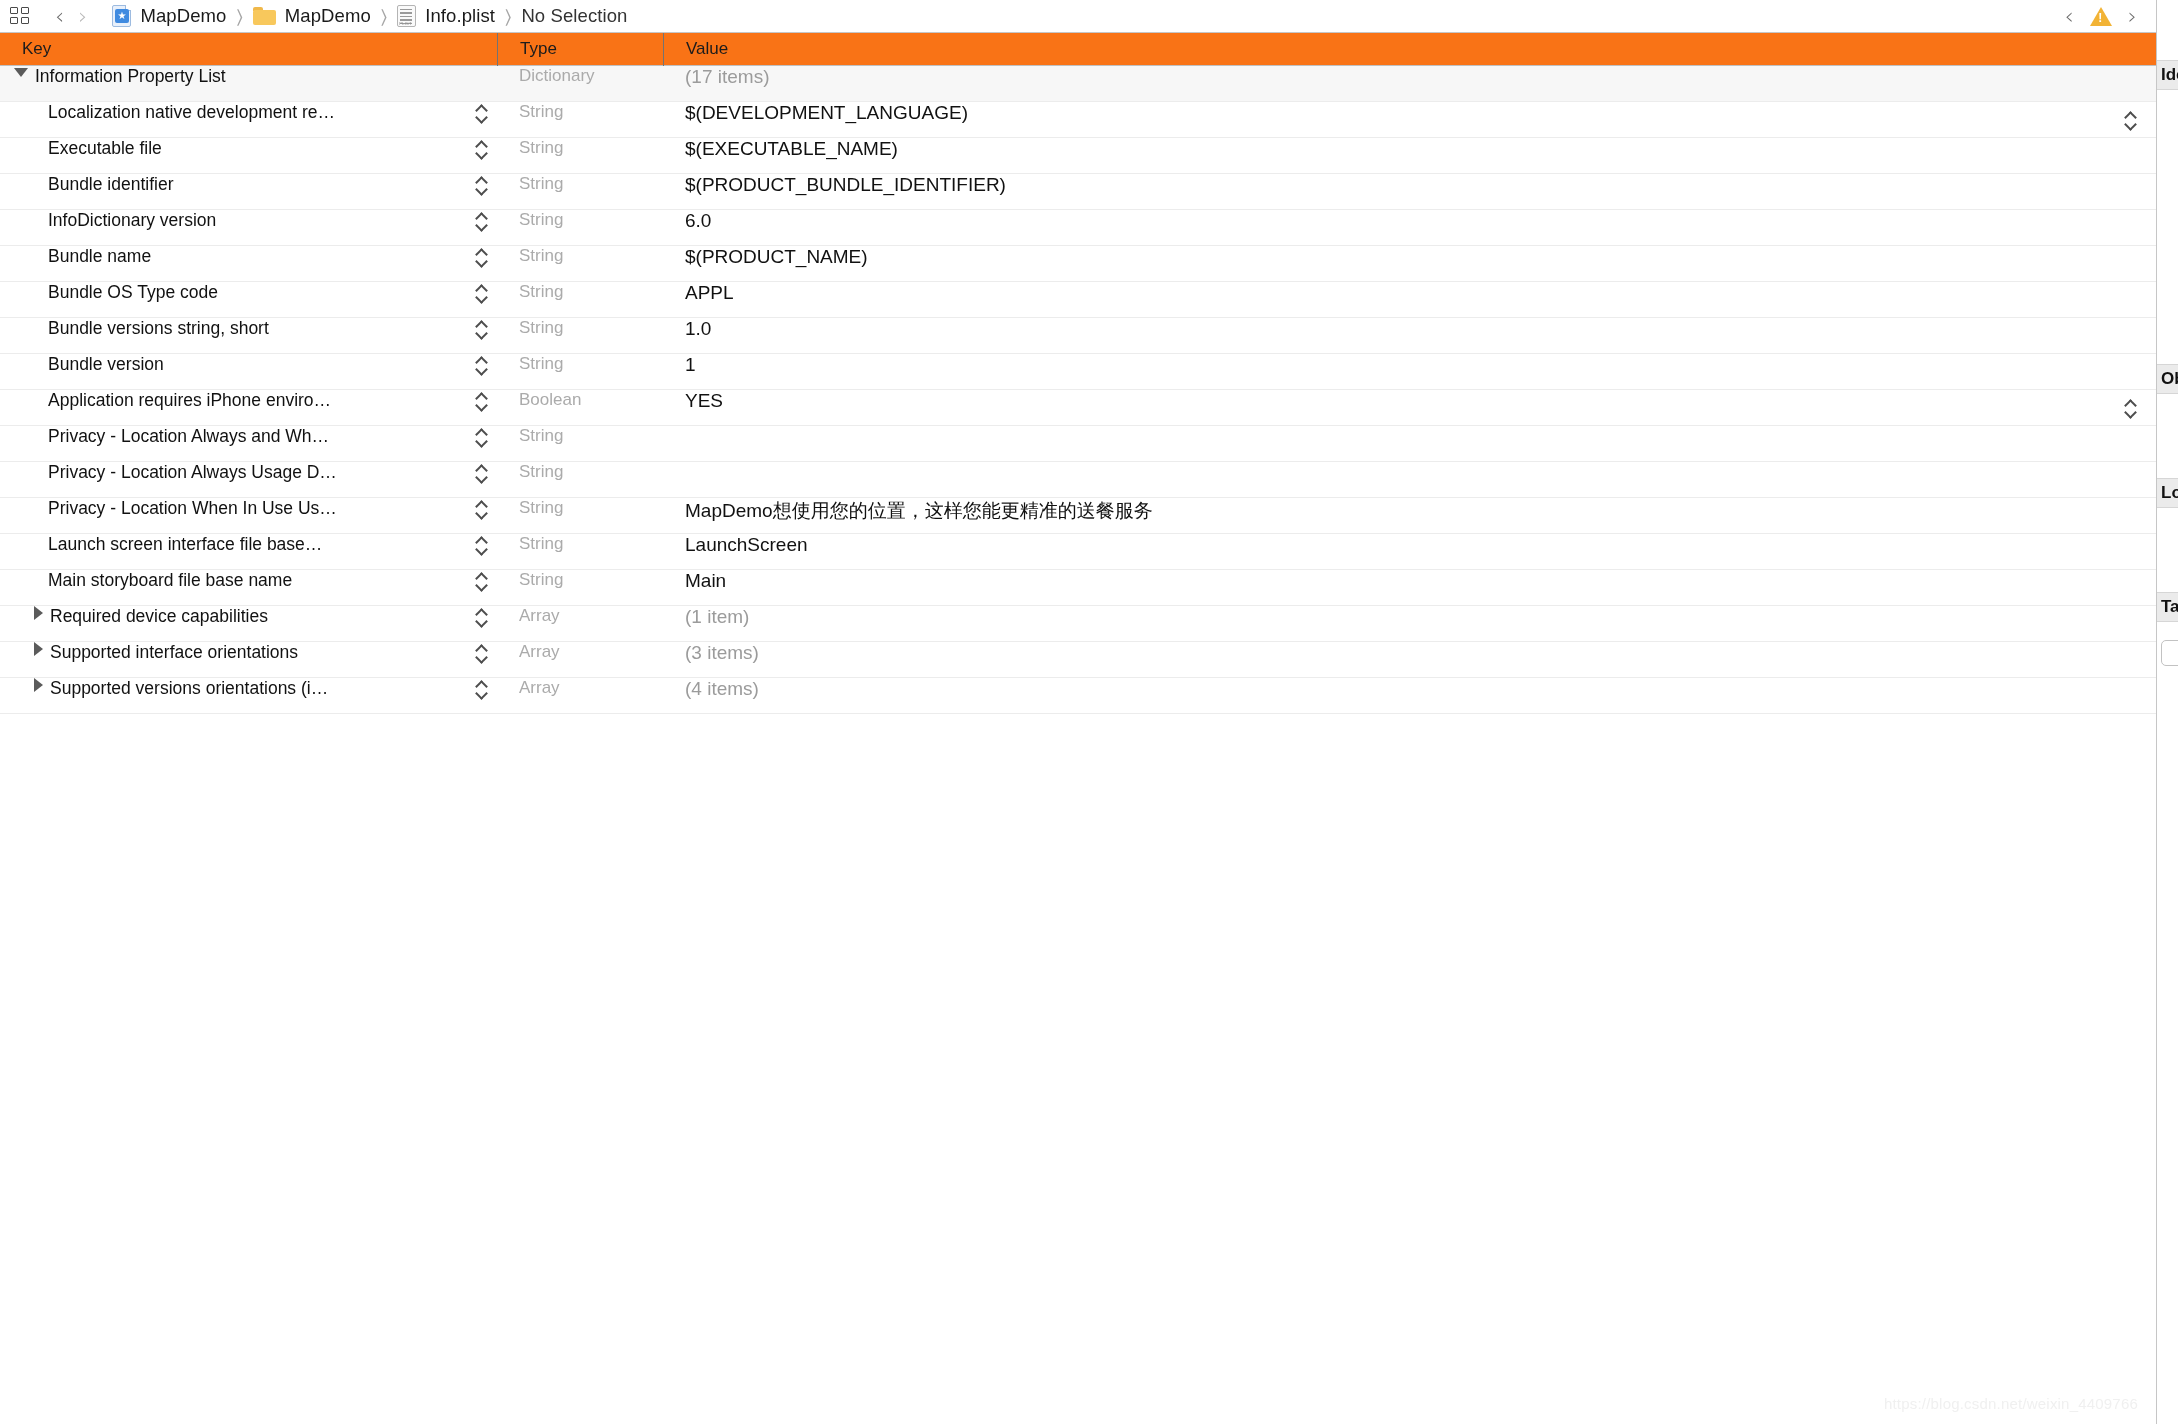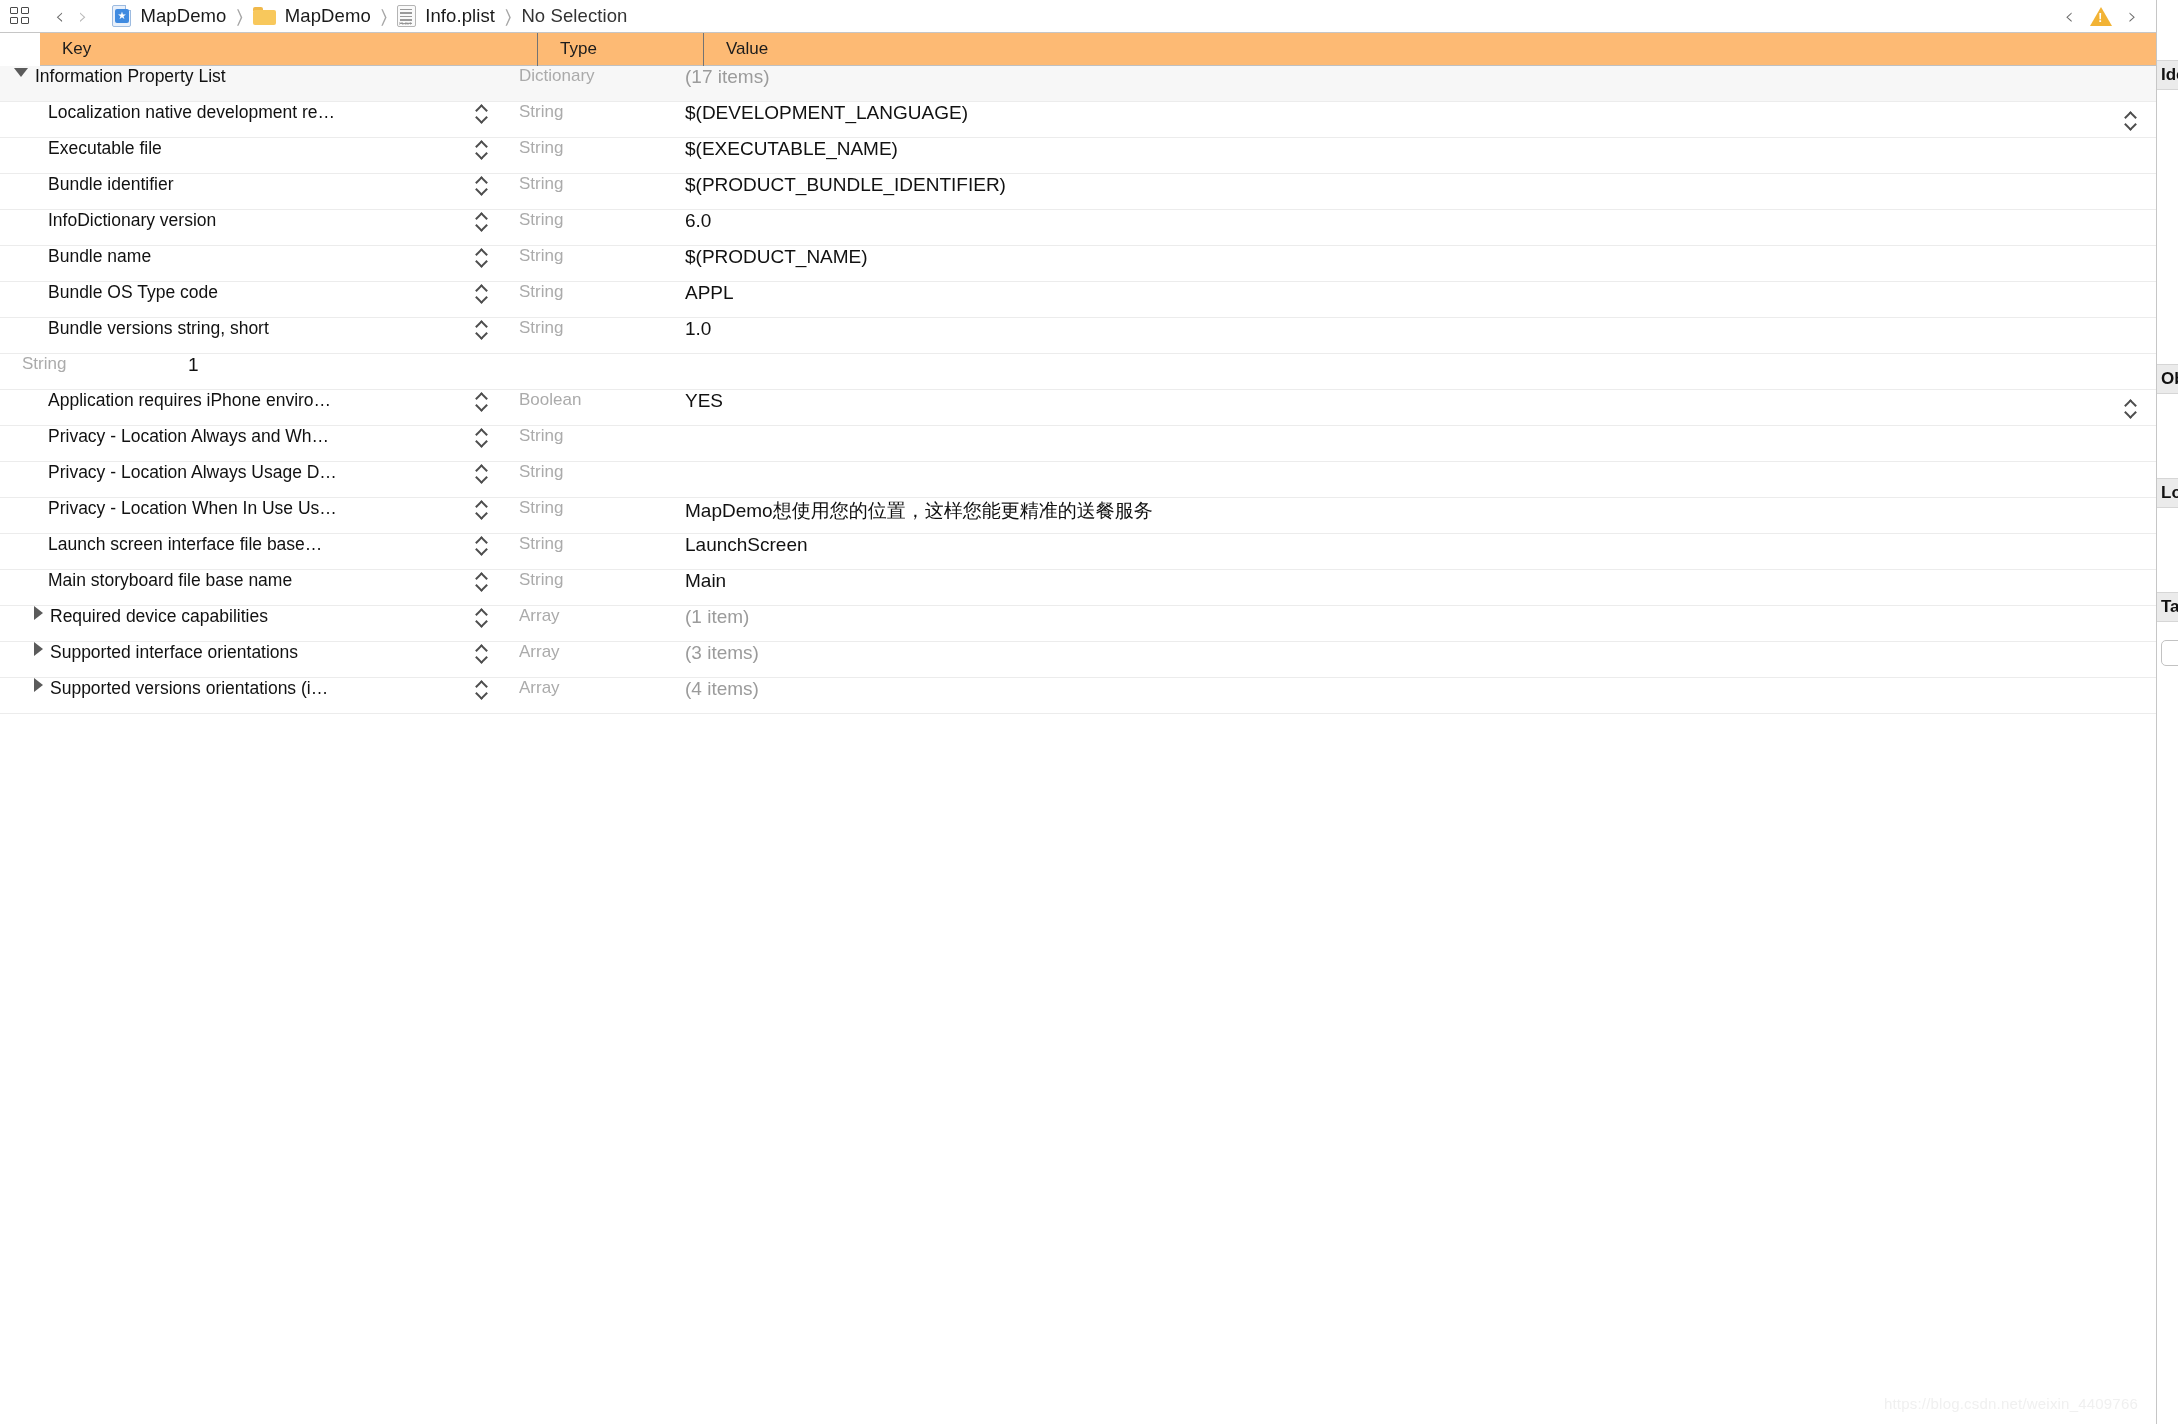--- a/index.html
+++ b/index.html
@@ -115,23 +115,22 @@
   .warn-tri::after {
     content: "!"; position: absolute; left: -2.6px; top: 5px;
     font-size: 12px; font-weight: bold; color: #ffffff; line-height: 1;
   }
 
   
   .plist-table { flex: 1; display: flex; flex-direction: column; background:#fff; position: relative; }
 
   .thead {
     height: 33px; min-height:33px; display: flex;
-    background: #fdba74; border-bottom: 1px solid #c0c0c0;
+    background: #f97316; border-bottom: 1px solid #c0c0c0;
     align-items: center;
-    margin-left: 40px;
   }
   .th {
     font-size: 17px; color: #1c1c1c; height: 33px;
     display: flex; align-items: center; padding-left: 22px;
   }
   .th + .th { border-left: 1px solid #737373; }
   .col-key   { width: 497px; flex: 0 0 497px; }
   .col-type  { width: 166px; flex: 0 0 166px; }
   .col-value { flex: 1 1 auto; }
 
@@ -422,20 +421,27 @@
               </div>
             </div>
             <div class="cell cell-type">
               <span class="typetext">String</span>
             </div>
             <div class="cell cell-value">
               <span class="valtext">1.0</span>
             </div>
           </div>
           <div class="row">
+            <div class="cell cell-key indent-1">
+              <span class="keytext">Bundle version</span>
+              <div class="stepper">
+                <span class="up"></span>
+                <span class="dn"></span>
+              </div>
+            </div>
             <div class="cell cell-type">
               <span class="typetext">String</span>
             </div>
             <div class="cell cell-value">
               <span class="valtext">1</span>
             </div>
           </div>
           <div class="row">
             <div class="cell cell-key indent-1">
               <span class="keytext">Application requires iPhone enviro…</span>

